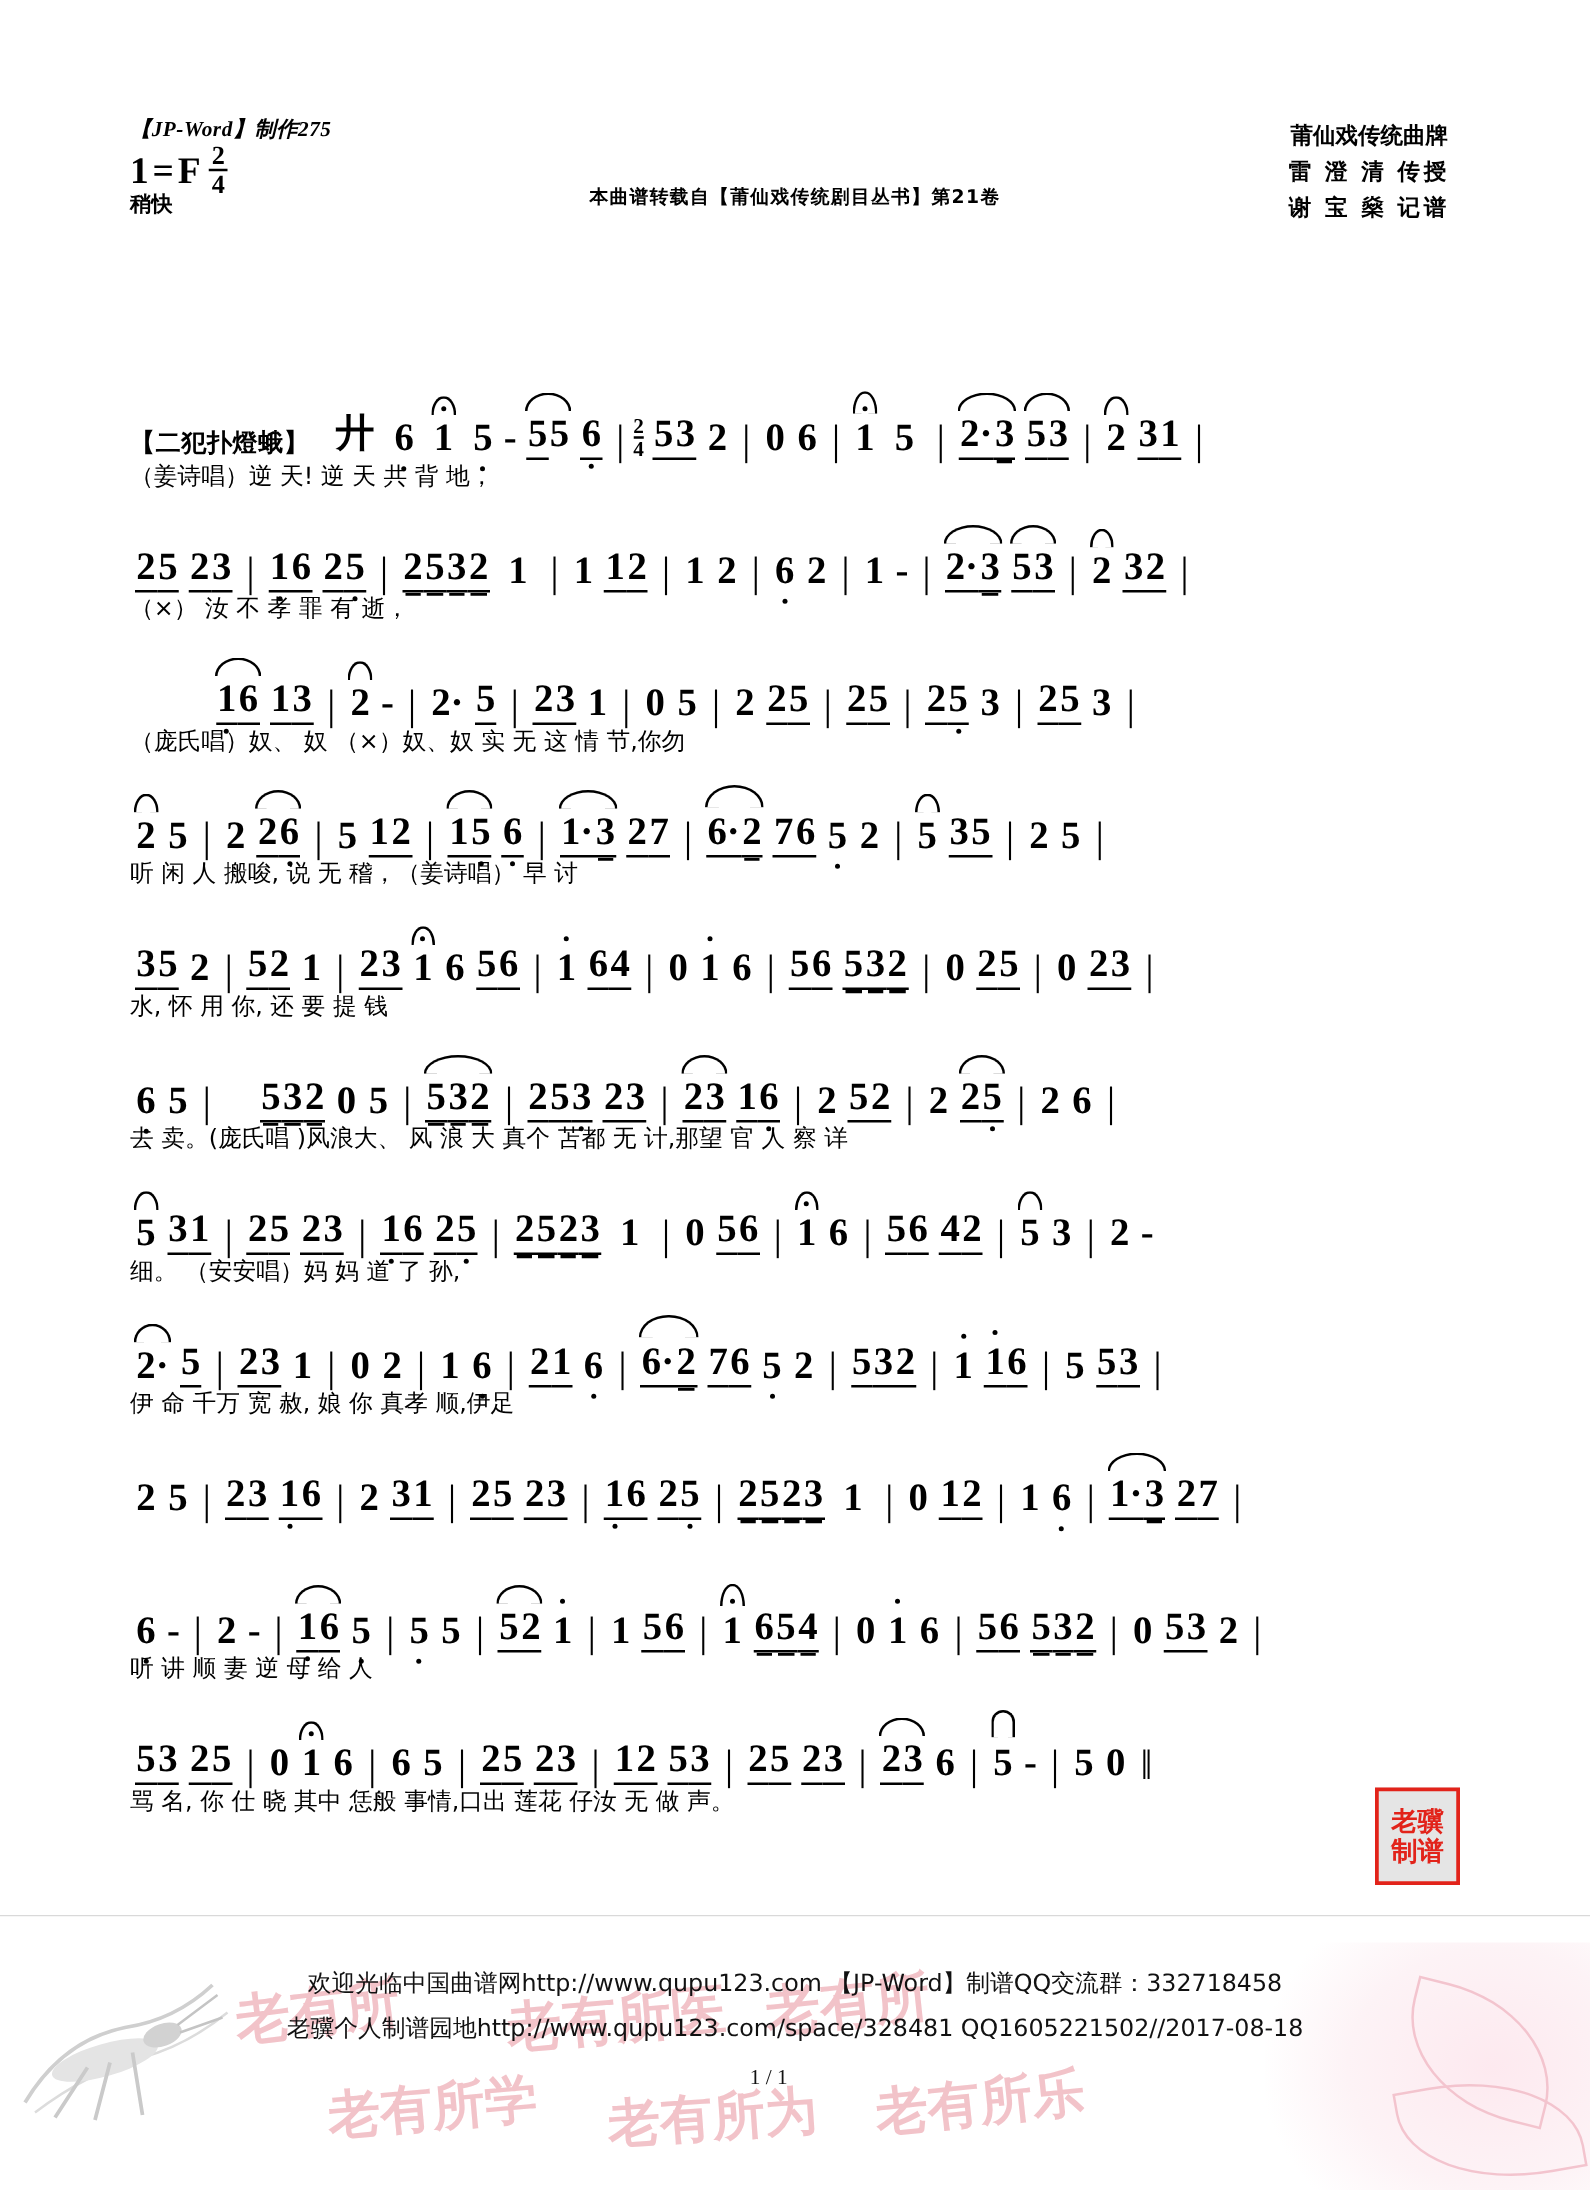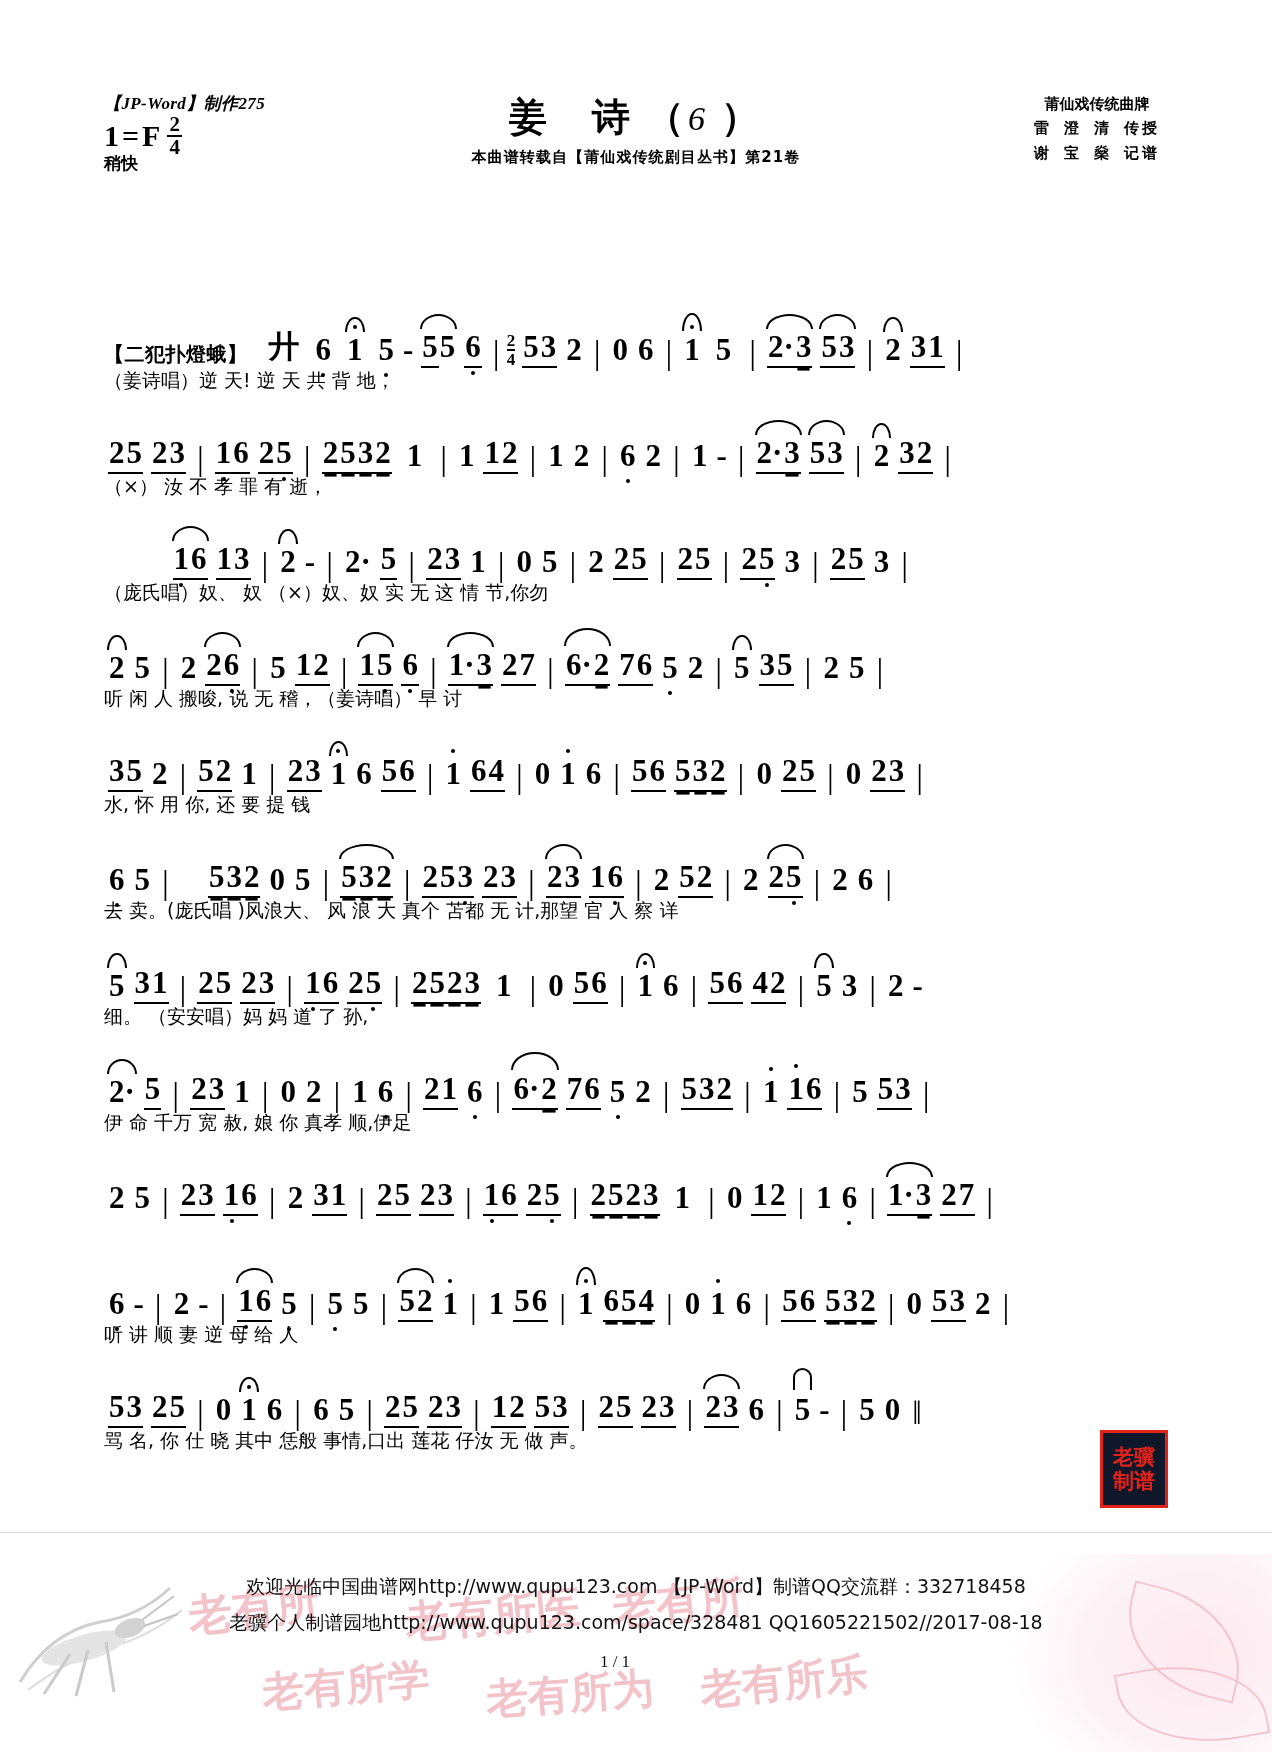--- a/index.html
+++ b/index.html
@@ -43,22 +43,22 @@
   .title .paren{letter-spacing:4px;}
   .title .num6{font-style:italic;font-family:"Liberation Serif",serif;font-weight:normal;font-size:34px;}
   .subtitle{
     position:absolute;left:0;top:56px;width:1272px;text-align:center;
     font-family:"DejaVu Sans",sans-serif;
     font-size:15px;font-weight:bold;letter-spacing:1.1px;
     white-space:nowrap;
   }
   .credits{
     position:absolute;right:112px;top:2px;
-    font-family:Liberation Mono, monospace;
-    font-size:15px;font-weight:bold;line-height:1.62;
+    font-family:Liberation Sans, sans-serif;
+    font-size:18px;font-weight:bold;line-height:1.62;
     text-align:center;white-space:nowrap;
   }
   .credits div:nth-child(2){letter-spacing:3px;}
   .credits div:nth-child(3){letter-spacing:3px;}
 
   
   .score{position:absolute;left:0;top:212px;width:1272px;}
   .sysrow{position:relative;height:106px;}
   .notes{
     position:absolute;left:104px;right:104px;top:8px;height:56px;
@@ -93,21 +93,21 @@
     font-size:19px;font-weight:500;white-space:nowrap;
   }
 
   
   .stamp{
     position:absolute;right:104px;top:1338px;
     width:62px;height:72px;border:3px solid #e2231a;
     color:#e2231a;font-family:"DejaVu Sans",sans-serif;
     font-size:21px;font-weight:bold;line-height:1.15;
     display:flex;flex-direction:column;align-items:center;justify-content:center;
-    background:#0f172a;z-index:6;
+    background:#e5e5e5;z-index:6;
   }
 
   
   .footer{position:absolute;left:0;top:1434px;width:1272px;height:318px;overflow:hidden;}
   .wm{position:absolute;color:#f0b9c0;font-family:"DejaVu Serif",serif;font-weight:bold;opacity:.85;white-space:nowrap;}
   .wm1{left:188px;top:54px;font-size:44px;transform:rotate(-7deg);}
   .wm2{left:405px;top:60px;font-size:44px;transform:rotate(-5deg);}
   .wm3{left:612px;top:48px;font-size:44px;transform:rotate(-6deg);}
   .wm4{left:262px;top:132px;font-size:42px;transform:rotate(-5deg);}
   .wm5{left:486px;top:140px;font-size:42px;transform:rotate(-4deg);}
@@ -137,23 +137,20 @@
 
   <div class="header">
     <div class="jpword">【JP-Word】制作275</div>
 
     <div class="keysig">
       <span>1</span><span class="eq">=</span><span>F</span><span class="frac"><span class="num">2</span><span class="den">4</span></span>
     </div>
 
     <div class="tempo">稍快</div>
 
-    <div class="title">
-      <span>姜 诗</span><span class="paren">（</span><span class="num6">6</span><span class="paren">）</span>
-    </div>
 
     <div class="subtitle">本曲谱转载自【莆仙戏传统剧目丛书】第21卷</div>
 
     <div class="credits">
       <div>莆仙戏传统曲牌</div>
       <div>雷 澄 清 传授</div>
       <div>谢 宝 燊 记谱</div>
     </div>
   </div>
 

